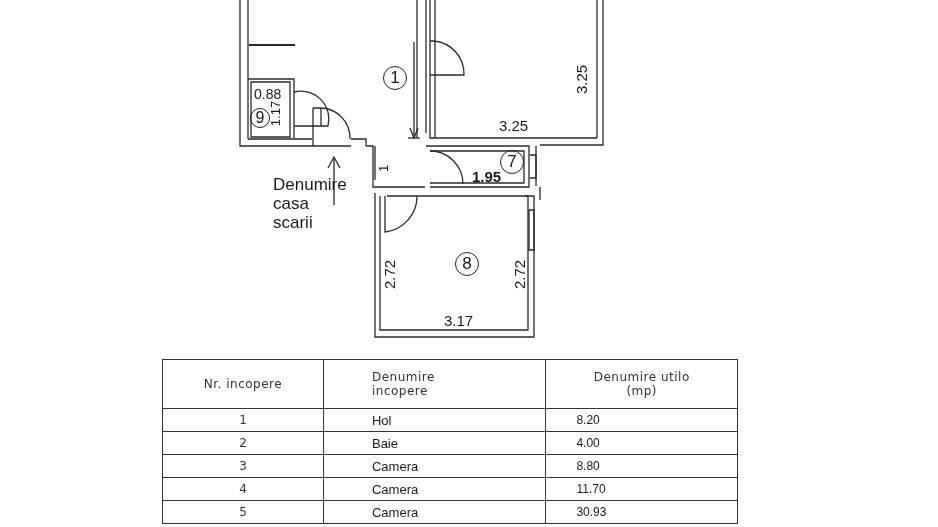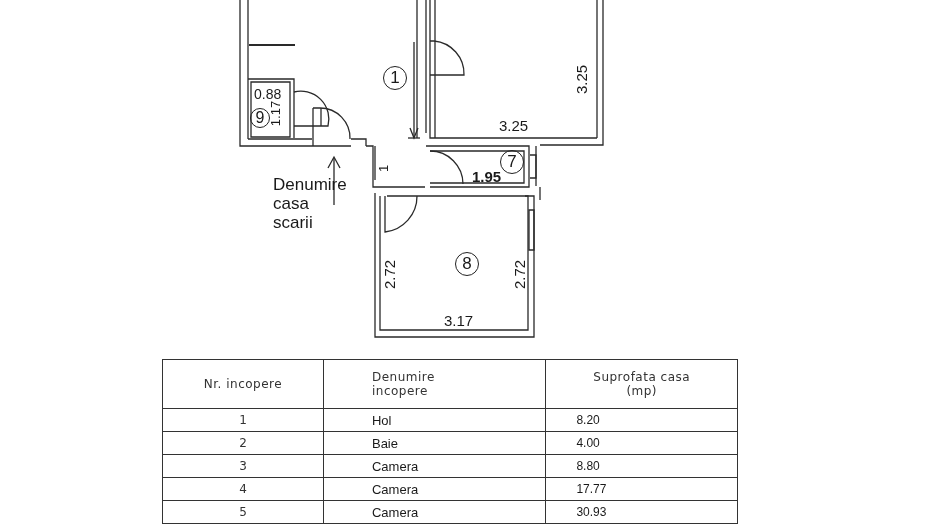--- a/index.html
+++ b/index.html
@@ -105,21 +105,21 @@
 
 <table id="tbl">
   <tbody>
       <tr class="hdr">
     <td class="c1">Nr. incopere</td>
     <td class="c2">
       <div>Denumire</div>
       <div>incopere</div>
     </td>
     <td class="c3">
-      <div>Suprofata casa</div>
+      <div>Denumire utilo</div>
       <div>(mp)</div>
     </td>
   </tr>
   <tr class="row">
     <td class="c1">1</td>
     <td class="c2">Hol</td>
     <td class="c3">8.20</td>
   </tr>
   <tr class="row">
     <td class="c1">2</td>
@@ -127,21 +127,21 @@
     <td class="c3">4.00</td>
   </tr>
   <tr class="row">
     <td class="c1">3</td>
     <td class="c2">Camera</td>
     <td class="c3">8.80</td>
   </tr>
   <tr class="row">
     <td class="c1">4</td>
     <td class="c2">Camera</td>
-    <td class="c3">17.77</td>
+    <td class="c3">11.70</td>
   </tr>
   <tr class="row">
     <td class="c1">5</td>
     <td class="c2">Camera</td>
     <td class="c3">30.93</td>
   </tr>
 </tbody>
   </table>
 
 </body></html>

